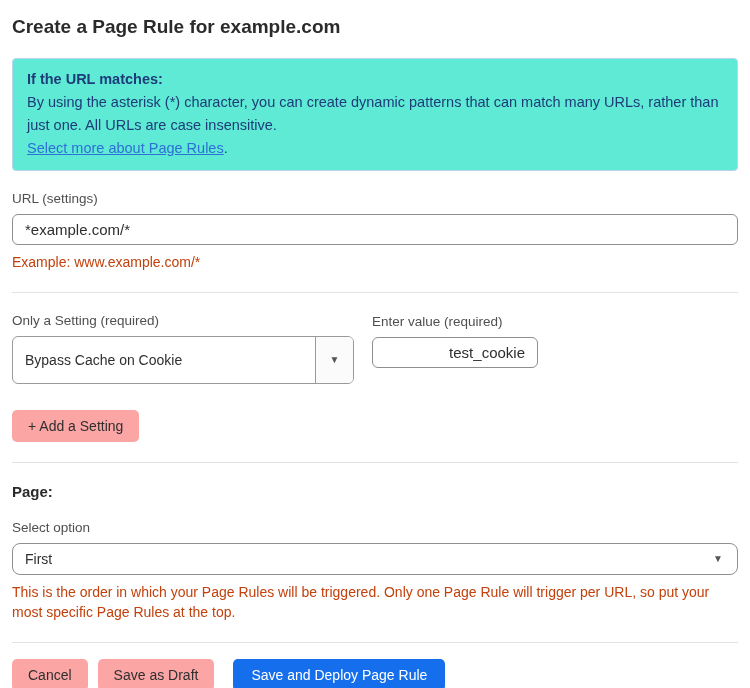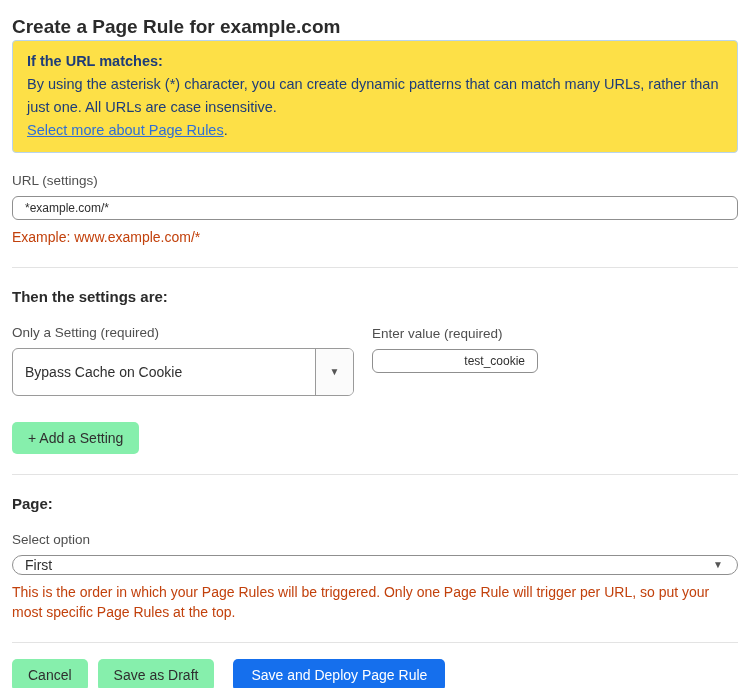--- a/index.html
+++ b/index.html
@@ -15,21 +15,22 @@
 
   .page-title {
     font-size: 19px;
     font-weight: bold;
     color: #2b2b2b;
     line-height: 26px;
     margin-top: 2px;
   }
 
   .info-box {
-    background: #fde047;
+    margin-top: 18px;
+    background: #5eead4;
     border: 1px solid #b8d4ee;
     border-radius: 4px;
     padding: 9px 14px 10px 14px;
     color: #1e3c78;
     font-size: 14.5px;
     line-height: 23px;
   }
   .info-box .info-heading { font-weight: bold; }
   .info-link {
     color: #2f6fd6;
@@ -39,26 +40,26 @@
 
   .field-label {
     font-size: 13.5px;
     color: #4f4f4f;
     margin-top: 20px;
     margin-bottom: 8px;
   }
   .text-input {
     display: block;
     width: 100%;
-    height: 24px;
+    height: 31px;
     border: 1px solid #8f8f8f;
     border-radius: 6px;
     padding: 0 12px;
     font-family: "Liberation Sans", sans-serif;
-    font-size: 12px;
+    font-size: 15px;
     color: #2f2f2f;
     background: #ffffff;
     outline: none;
   }
   .helper-text {
     font-size: 14px;
     color: #c2410c;
     margin-top: 7px;
     line-height: 20px;
   }
@@ -117,32 +118,32 @@
   .btn {
     display: inline-block;
     border: none;
     border-radius: 5px;
     font-family: "Liberation Sans", sans-serif;
     font-size: 14px;
     padding: 9px 16px;
     cursor: pointer;
     line-height: 1;
   }
-  .btn-gray { background: #86efac; color: #2f2f2f; }
+  .btn-gray { background: #fca5a5; color: #2f2f2f; }
   .btn-blue { background: #156fed; color: #ffffff; padding: 9px 18px; }
 
   .add-setting-btn { margin-top: 26px; }
 
   .order-select {
     display: flex;
     align-items: center;
     justify-content: space-between;
-    height: 20px;
+    height: 32px;
     border: 1px solid #8f8f8f;
-    border-radius: 16px;
+    border-radius: 8px;
     background: #ffffff;
     cursor: pointer;
     padding: 0 14px 0 12px;
     font-size: 14px;
     color: #2f2f2f;
   }
 
   .order-helper { max-width: 710px; }
 
   .button-row {
@@ -165,21 +166,20 @@
     <div class="info-body">By using the asterisk (*) character, you can create dynamic patterns that can match many URLs, rather than just one. All URLs are case insensitive.</div>
     <div><a class="info-link">Select more about Page Rules</a><span>.</span></div>
   </div>
 
   <div class="field-label">URL (settings)</div>
   <input type="text" class="text-input" value="*example.com/*" style="">
   <div class="helper-text">Example: www.example.com/*</div>
 
   <hr class="divider">
 
-  <div class="section-heading">Then the settings are:</div>
 
   <div class="settings-row">
     <div class="settings-col-left">
       <div class="field-label">Only a Setting (required)</div>
       <div class="custom-select">
         <div class="select-value">Bypass Cache on Cookie</div>
         <div class="select-arrow-seg">
           <span class="chevron">▼</span>
         </div>
       </div>

